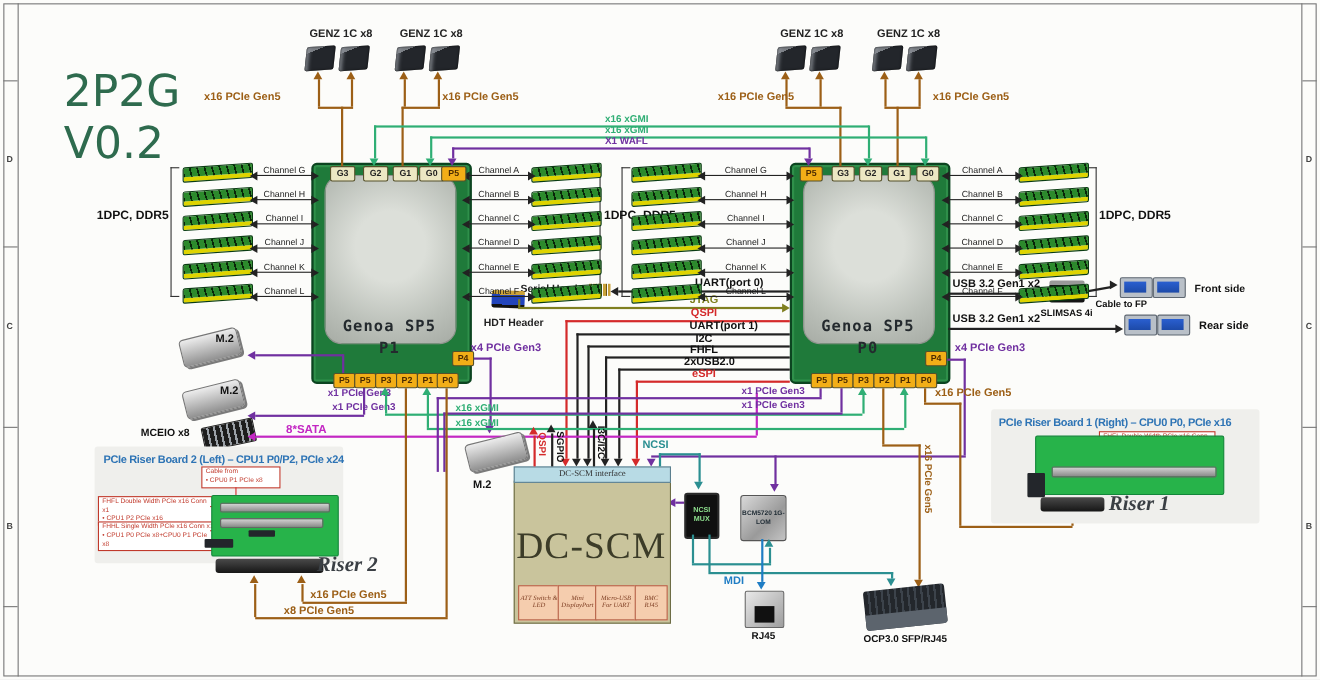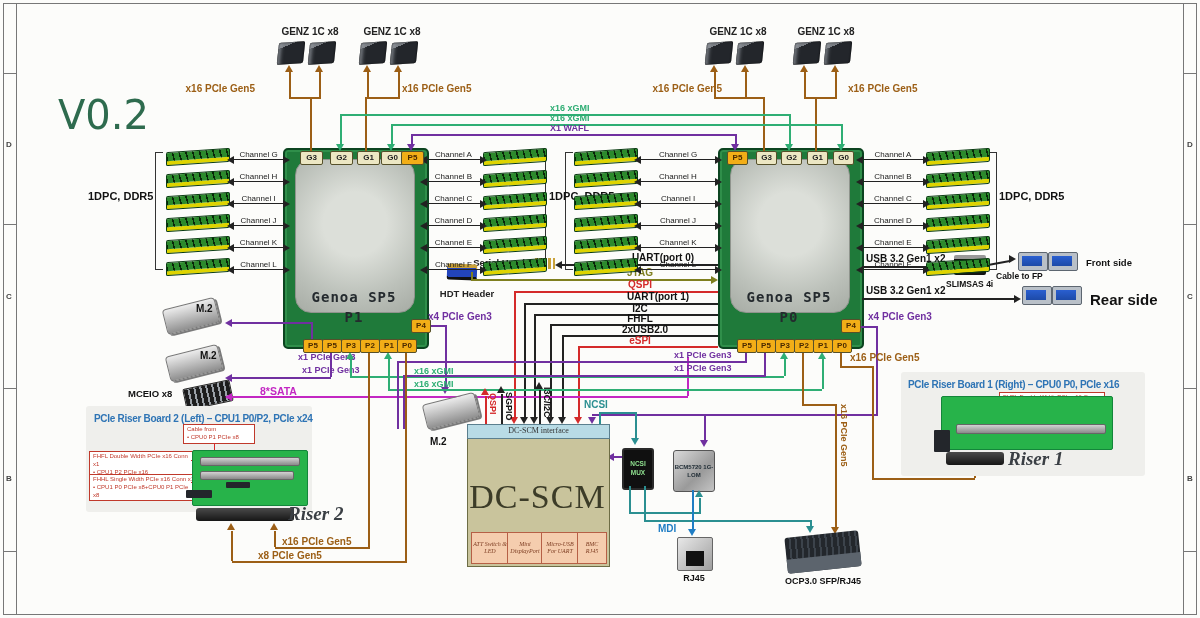--- a/index.html
+++ b/index.html
@@ -91,21 +91,22 @@
   <i class="zline" style="left:1184px;top:224px;width:13px;height:1px"></i>
   <i class="zline" style="left:1184px;top:388px;width:13px;height:1px"></i>
   <i class="zline" style="left:1184px;top:551px;width:13px;height:1px"></i>
   <span class="zletter" style="left:6px;top:140px">D</span>
   <span class="zletter" style="left:6px;top:292px">C</span>
   <span class="zletter" style="left:6px;top:474px">B</span>
   <span class="zletter" style="left:1187px;top:140px">D</span>
   <span class="zletter" style="left:1187px;top:292px">C</span>
   <span class="zletter" style="left:1187px;top:474px">B</span>
 
-  <div class="title1" style="left:58px;top:92px;font-size:40px">V0.2</div>
+  <div class="title1" style="left:58px;top:60px;font-size:40px">2P2G</div>
+  <div class="title1" style="left:58px;top:108px;font-size:40px">V0.2</div>
 
   <div class="cpu" style="left:283px;top:148px"></div>
   <div class="lid" style="left:295px;top:159px;width:118px;height:152px"></div>
   <div class="cpuname" style="left:295px;top:288px;width:118px">
     <span>Genoa SP5</span><br><span>P1</span>
   </div>
   <div class="cpu" style="left:718px;top:148px"></div>
   <div class="lid" style="left:730px;top:159px;width:118px;height:152px"></div>
   <div class="cpuname" style="left:730px;top:288px;width:118px">
     <span>Genoa SP5</span><br><span>P0</span>
@@ -270,21 +271,21 @@
     <i class="ar2" style="left:1009px;top:255px"></i>
   <div class="tl" style="left:996px;top:271px;font-size:8.5px;color:#111">Cable to FP</div>
   <div class="usb" style="left:1018px;top:252px"></div>
   <div class="usb" style="left:1048px;top:252px"></div>
   <div class="tl" style="left:1086px;top:257px;font-size:9.5px;color:#111">Front side</div>
   <div class="tl" style="left:866px;top:285px;color:#111">USB 3.2 Gen1 x2</div>
   <i class="lh" style="left:862px;top:298px;width:154px"></i>
     <i class="ar2" style="left:1014px;top:295px"></i>
   <div class="usb" style="left:1022px;top:286px"></div>
   <div class="usb" style="left:1052px;top:286px"></div>
-  <div class="tl" style="left:1090px;top:291px;font-size:15px;color:#111">Rear side</div>
+  <div class="tl" style="left:1090px;top:291px;font-size:10px;color:#111">Rear side</div>
 
   <div class="tl" style="left:850px;top:352px;color:#9c5f16">x16 PCIe Gen5</div>
   <i class="lv" style="left:840px;top:353px;height:13px;--c:#9c5f16"></i>
   <i class="lh" style="left:840px;top:366px;width:34px;--c:#9c5f16"></i>
   <i class="lv" style="left:872px;top:366px;height:112px;--c:#9c5f16"></i>
   <i class="lh" style="left:872px;top:478px;width:103px;--c:#9c5f16"></i>
   <i class="lv" style="left:974px;top:471px;height:7px;--c:#9c5f16"></i>
     <i class="au" style="left:970px;top:464px;--c:#9c5f16"></i>
   <i class="lv" style="left:802px;top:353px;height:51px;--c:#9c5f16"></i>
   <i class="lh" style="left:802px;top:404px;width:35px;--c:#9c5f16"></i>

